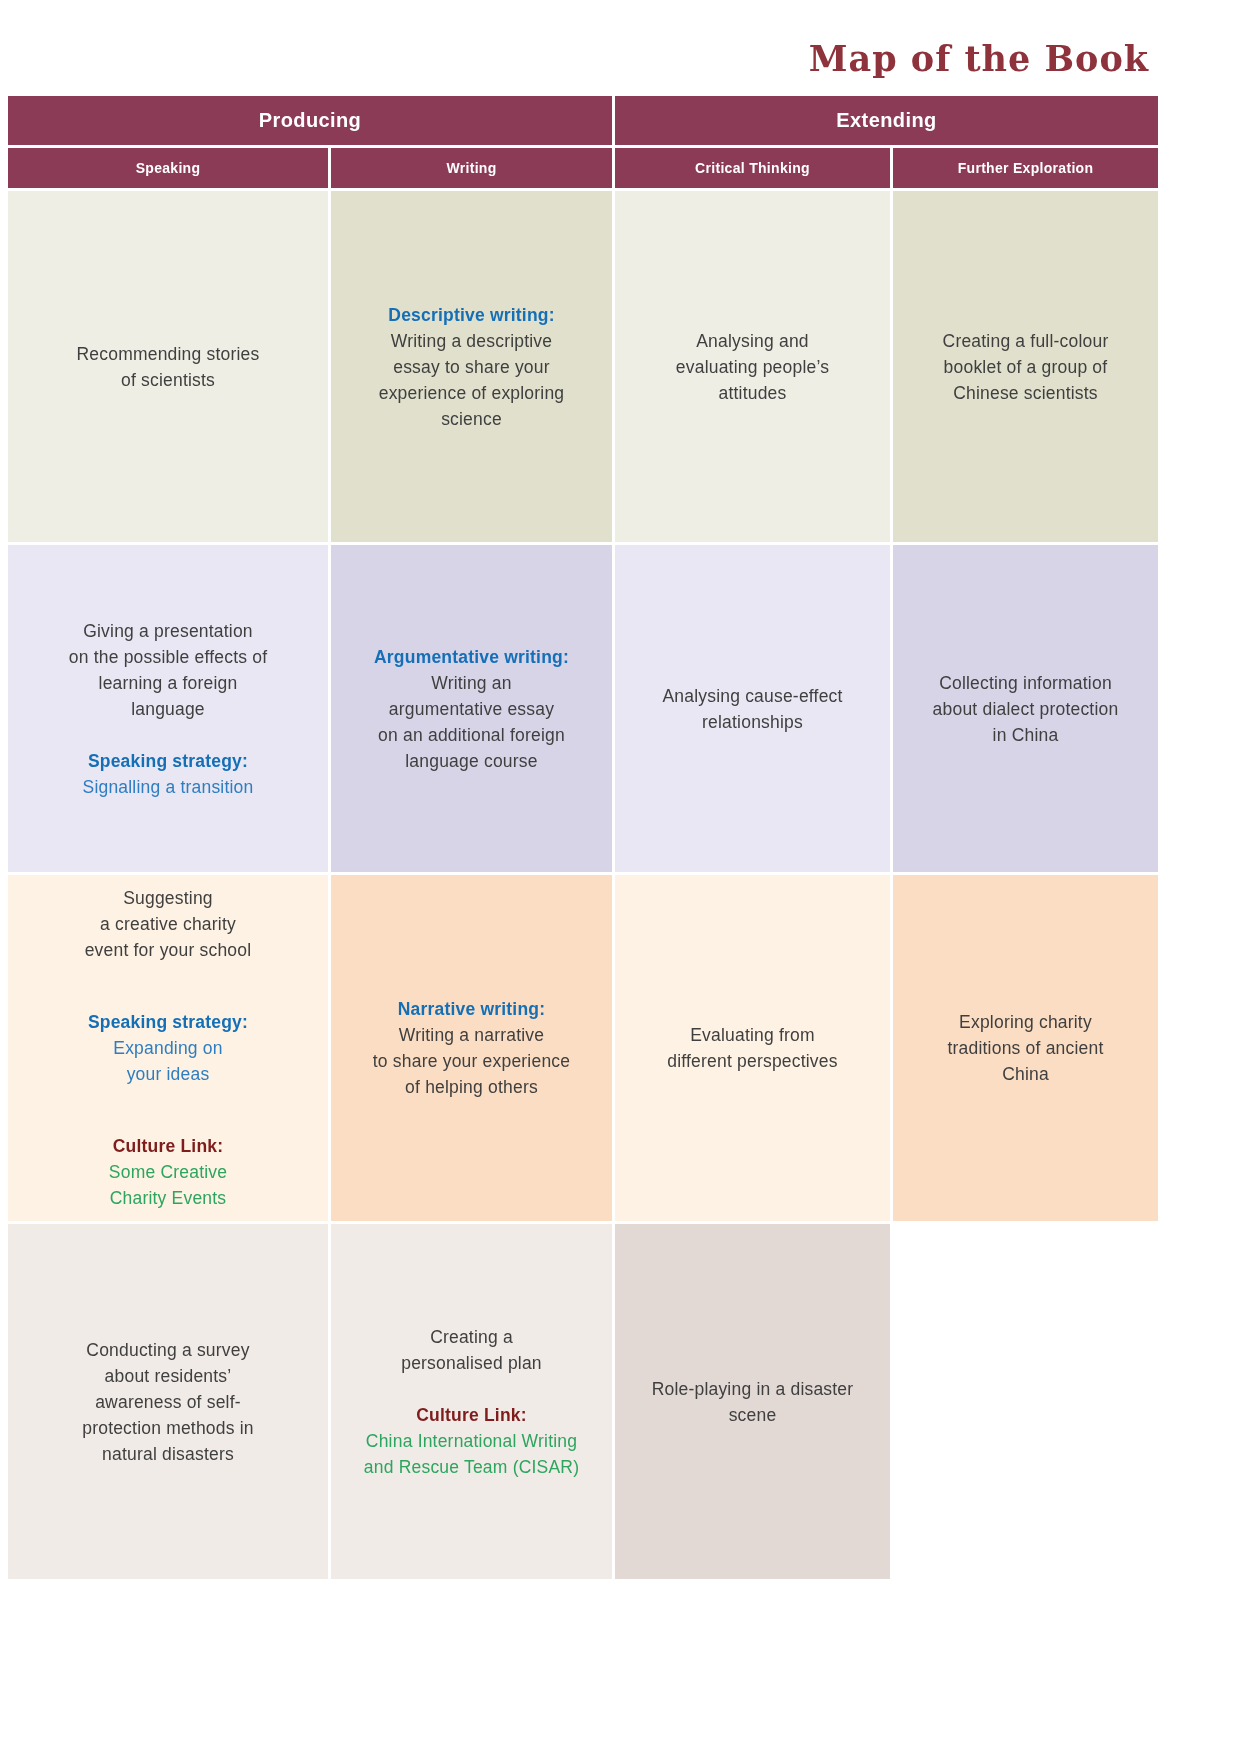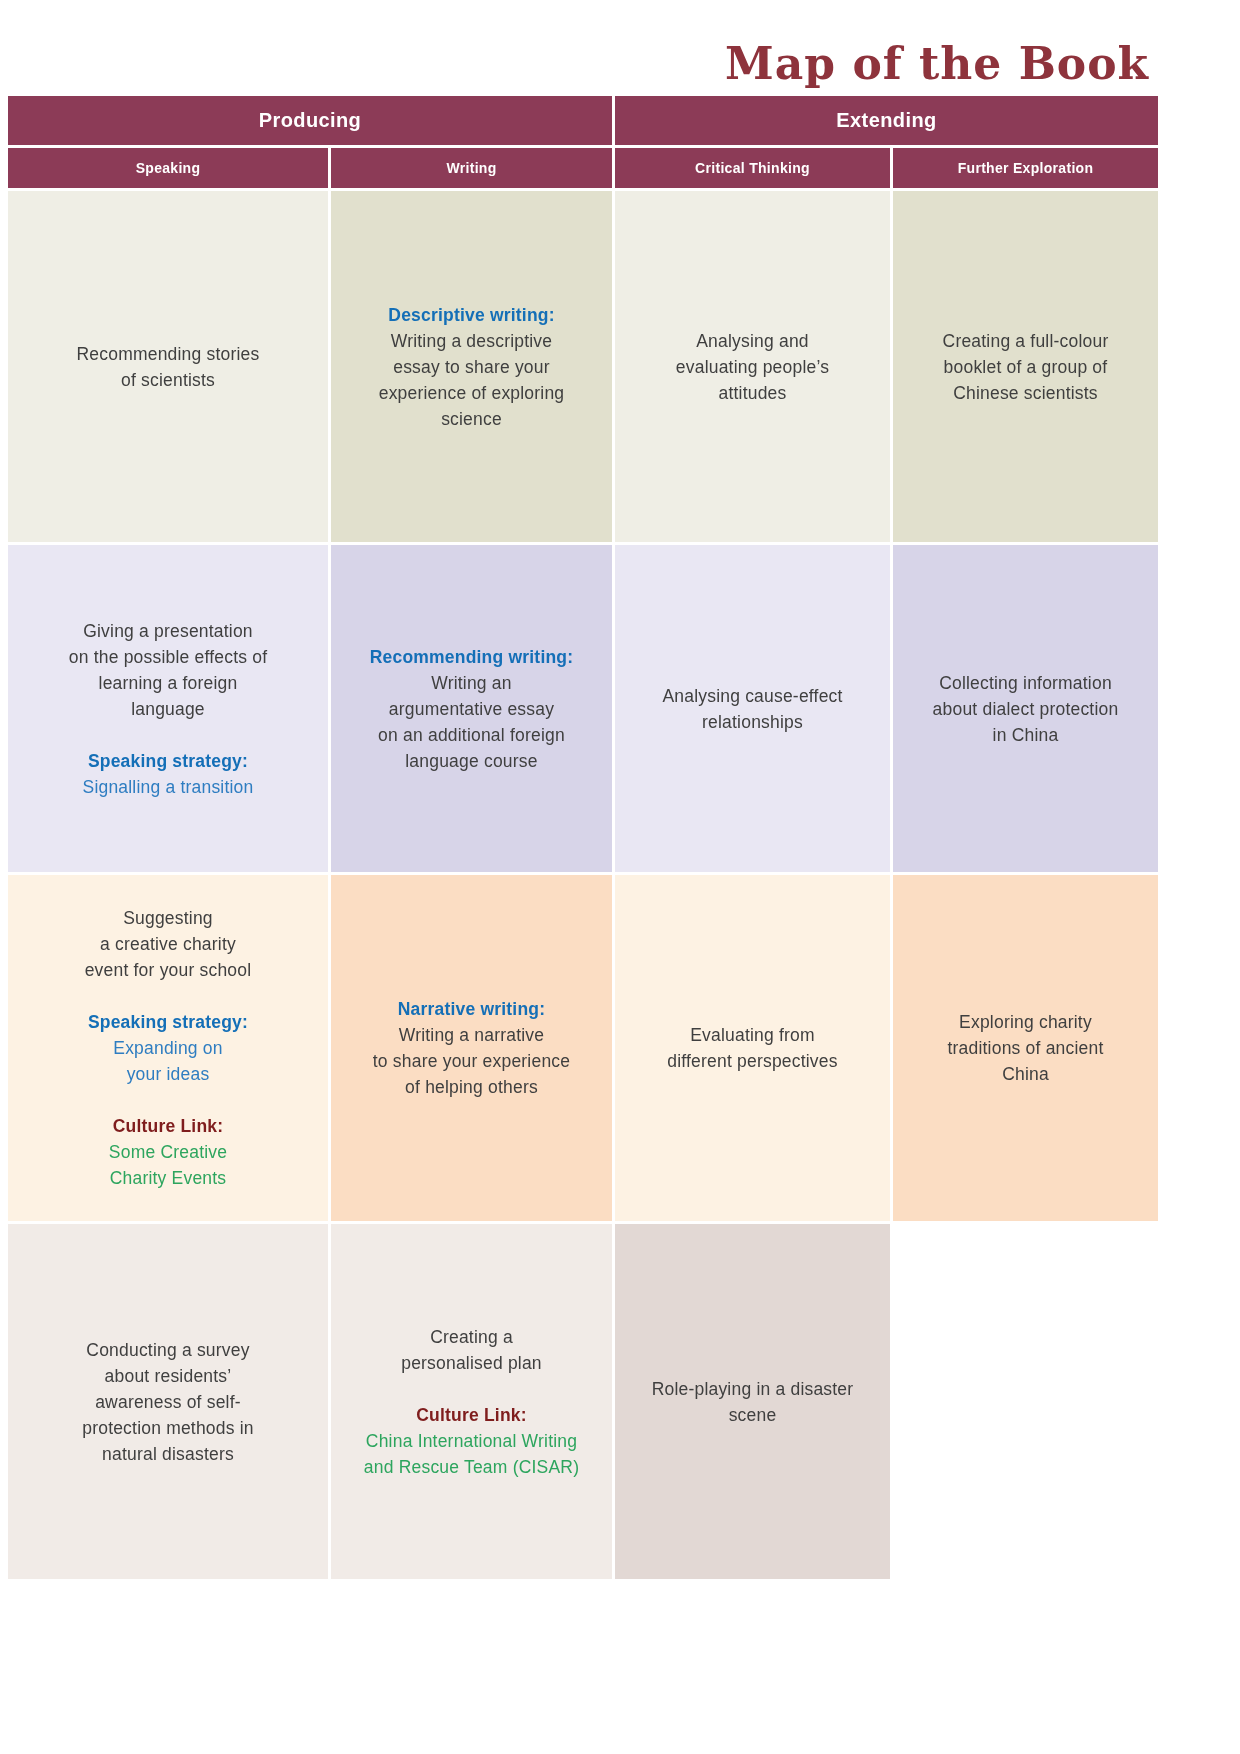--- a/index.html
+++ b/index.html
@@ -8,21 +8,21 @@
     background:#ffffff;
     font-family:"Liberation Sans", sans-serif;
     position:relative;
   }
   .page-title{
     position:absolute;
     top:38px;
     right:91px;
     font-family:"DejaVu Serif", serif;
     font-weight:bold;
-    font-size:44px;
+    font-size:35px;
     letter-spacing:1px;
     color:#8e333c;
     white-space:nowrap;
   }
   .book-table{
     position:absolute;
     left:8px;
     top:96px;
     display:grid;
     grid-template-columns:320px 281px 275px 265px;
@@ -61,21 +61,21 @@
   .blue-b{color:#146fb7;font-weight:bold;}
   .blue{color:#2e7dc1;}
   .green-b{color:#7f1d1d;font-weight:bold;}
   .green{color:#2da55e;}
   .grp{margin-top:26px;}
   
   .bg-r1-l{background:#efeee5;}
   .bg-r1-d{background:#e1e0cd;}
   .bg-r2-l{background:#e9e7f3;}
   .bg-r2-d{background:#d7d4e8;}
-  .bg-r3-l{background:#fdf2e3;}
+  .bg-r3-l{background:#fdf2e3;gap:20px;}
   .bg-r3-d{background:#fbddc3;}
   .bg-r4-l{background:#f1ebe7;}
   .bg-r4-d{background:#e2d8d4;}
 </style>
 </head>
 <body>
 
 <div class="page-title">Map of the Book</div>
 
 <div class="book-table">
@@ -117,21 +117,21 @@
 on the possible effects of
 learning a foreign
 language</div>
     <div class="grp">
       <div class="blue-b">Speaking strategy:</div>
       <div class="blue">Signalling a transition</div>
     </div>
   </div>
   <div class="cell bg-r2-d">
     <div>
-      <div class="blue-b">Recommending writing:</div>
+      <div class="blue-b">Argumentative writing:</div>
       <div class="txt">Writing an
 argumentative essay
 on an additional foreign
 language course</div>
     </div>
   </div>
   <div class="cell bg-r2-l">
     <div class="txt">Analysing cause-effect
 relationships</div>
   </div>

